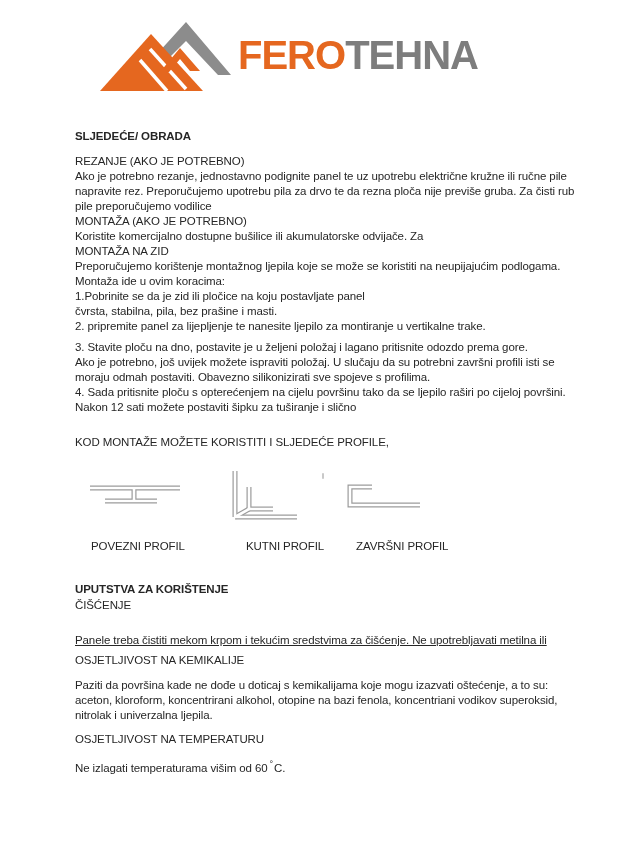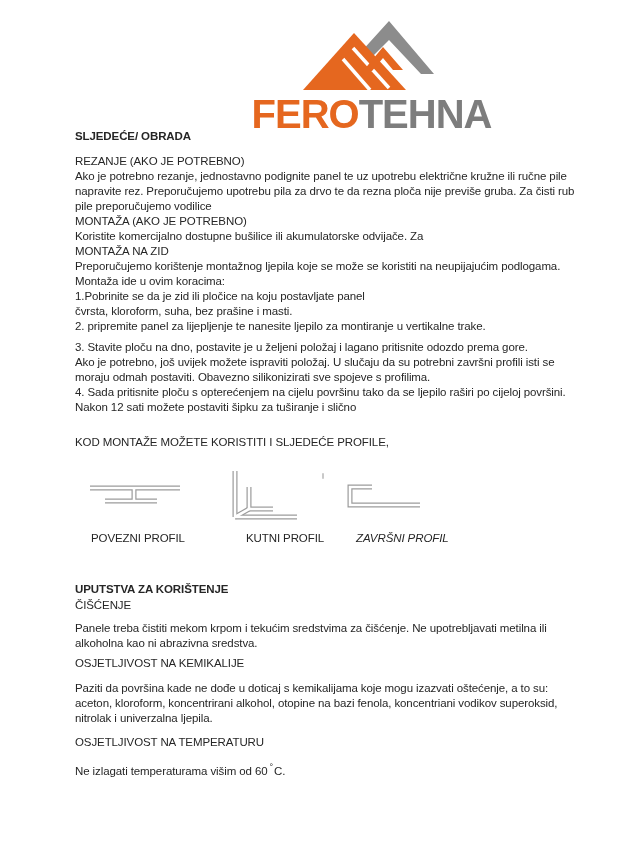--- a/index.html
+++ b/index.html
@@ -5,45 +5,45 @@
   html,body{margin:0;padding:0;}
   body{
     width:637px;height:854px;background:#ffffff;overflow:hidden;
     font-family:"Liberation Sans",sans-serif;
     font-size:11.5px;color:#262626;letter-spacing:-0.1px;
   }
   .page{width:637px;height:854px;box-sizing:border-box;padding-left:75px;}
   .ln{line-height:15px;white-space:nowrap;}
   .bold{font-weight:bold;}
   
-  .logo-row{padding-top:14px;margin-left:25px;height:82px;display:flex;align-items:center;flex-direction:column;}
+  .logo-row{padding-top:14px;margin-left:25px;height:82px;display:flex;align-items:center;}
   .logo-mark{flex:0 0 auto;}
   .logo-text{font-weight:bold;font-size:40px;letter-spacing:-1px;line-height:40px;margin-left:6px;white-space:nowrap;}
   .logo-fero{color:#E5671F;}
   .logo-tehna{color:#7D7D7D;}
   
   .h-montaza{margin-top:33px;}
   .block1{margin-top:10px;}
   .block2{}
   .block3{margin-top:6px;}
   .profiles-intro{margin-top:20px;}
   .profiles-row{position:relative;margin-top:15px;height:60px;}
   .profiles-row svg{position:absolute;}
   .svg-povezni{left:13px;top:18px;}
   .svg-kutni{left:150px;top:4px;}
   .svg-zavrsni{left:265px;top:17px;}
   .stray-mark{position:absolute;left:247px;top:8px;width:2px;height:6px;background:#c9c9c9;border-radius:1px;}
   .profiles-labels{position:relative;margin-top:6px;height:15px;}
-  .profiles-labels span{position:absolute;top:0;line-height:15px;white-space:nowrap;padding-left:16px;}
+  .profiles-labels span{position:absolute;top:8px;line-height:15px;white-space:nowrap;padding-left:16px;}
   .lbl-0{left:0;}
   .lbl-1{left:155px;}
-  .lbl-2{left:265px;font-style:italic;}
+  .lbl-2{left:265px;}
   .h-uputstva{margin-top:36px;}
   .sub-ciscenje{margin-top:1px;}
-  .ciscenje-lines{margin-top:8px;}
+  .ciscenje-lines{margin-top:20px;text-decoration:underline;}
   .sub-kemikalije{margin-top:5px;}
   .kemikalije-lines{margin-top:10px;}
   .sub-temperatura{margin-top:9px;}
   .temp-line{margin-top:10px;}
   .deg{vertical-align:super;font-size:9px;margin:0 1px 0 2px;}
   .profile-stroke-outer{stroke:#9b9b9b;stroke-width:5;fill:none;stroke-linecap:butt;stroke-linejoin:miter;}
   .profile-stroke-inner{stroke:#ffffff;stroke-width:2.6;fill:none;stroke-linecap:butt;stroke-linejoin:miter;}
 </style>
 </head>
 <body>
@@ -74,21 +74,21 @@
     <div class="ln">pile preporučujemo vodilice</div>
     <div class="ln">MONTAŽA (AKO JE POTREBNO)</div>
     <div class="ln">Koristite komercijalno dostupne bušilice ili akumulatorske odvijače. Za</div>
     <div class="ln">MONTAŽA NA ZID</div>
     <div class="ln">Preporučujemo korištenje montažnog ljepila koje se može se koristiti na neupijajućim podlogama.</div>
     <div class="ln">Montaža ide u ovim koracima:</div>
   </div>
 
   <div class="block2">
     <div class="ln">1.Pobrinite se da je zid ili pločice na koju postavljate panel</div>
-    <div class="ln">čvrsta, kloroform, suha, bez prašine i masti.</div>
+    <div class="ln">čvrsta, stabilna, pila, bez prašine i masti.</div>
     <div class="ln">2. pripremite panel za lijepljenje te nanesite ljepilo za montiranje u vertikalne trake.</div>
   </div>
 
   <div class="block3">
     <div class="ln">3. Stavite ploču na dno, postavite je u željeni položaj i lagano pritisnite odozdo prema gore.</div>
     <div class="ln">Ako je potrebno, još uvijek možete ispraviti položaj. U slučaju da su potrebni završni profili isti se</div>
     <div class="ln">moraju odmah postaviti. Obavezno silikonizirati sve spojeve s profilima.</div>
     <div class="ln">4. Sada pritisnite ploču s opterećenjem na cijelu površinu tako da se ljepilo raširi po cijeloj površini.</div>
     <div class="ln">Nakon 12 sati možete postaviti šipku za tuširanje i slično</div>
   </div>
@@ -142,21 +142,20 @@
     <span class="lbl-0">POVEZNI PROFIL</span>
     <span class="lbl-1">KUTNI PROFIL</span>
     <span class="lbl-2">ZAVRŠNI PROFIL</span>
   </div>
 
   <div class="ln bold h-uputstva">UPUTSTVA ZA KORIŠTENJE</div>
 
   <div class="ln sub-ciscenje">ČIŠĆENJE</div>
   <div class="ciscenje-lines">
     <div class="ln">Panele treba čistiti mekom krpom i tekućim sredstvima za čišćenje. Ne upotrebljavati metilna ili</div>
-    <div class="ln">alkoholna kao ni abrazivna sredstva.</div>
   </div>
 
   <div class="ln sub-kemikalije">OSJETLJIVOST NA KEMIKALIJE</div>
   <div class="kemikalije-lines">
     <div class="ln">Paziti da površina kade ne dođe u doticaj s kemikalijama koje mogu izazvati oštećenje, a to su:</div>
     <div class="ln">aceton, kloroform, koncentrirani alkohol, otopine na bazi fenola, koncentriani vodikov superoksid,</div>
     <div class="ln">nitrolak i univerzalna ljepila.</div>
   </div>
 
   <div class="ln sub-temperatura">OSJETLJIVOST NA TEMPERATURU</div>

